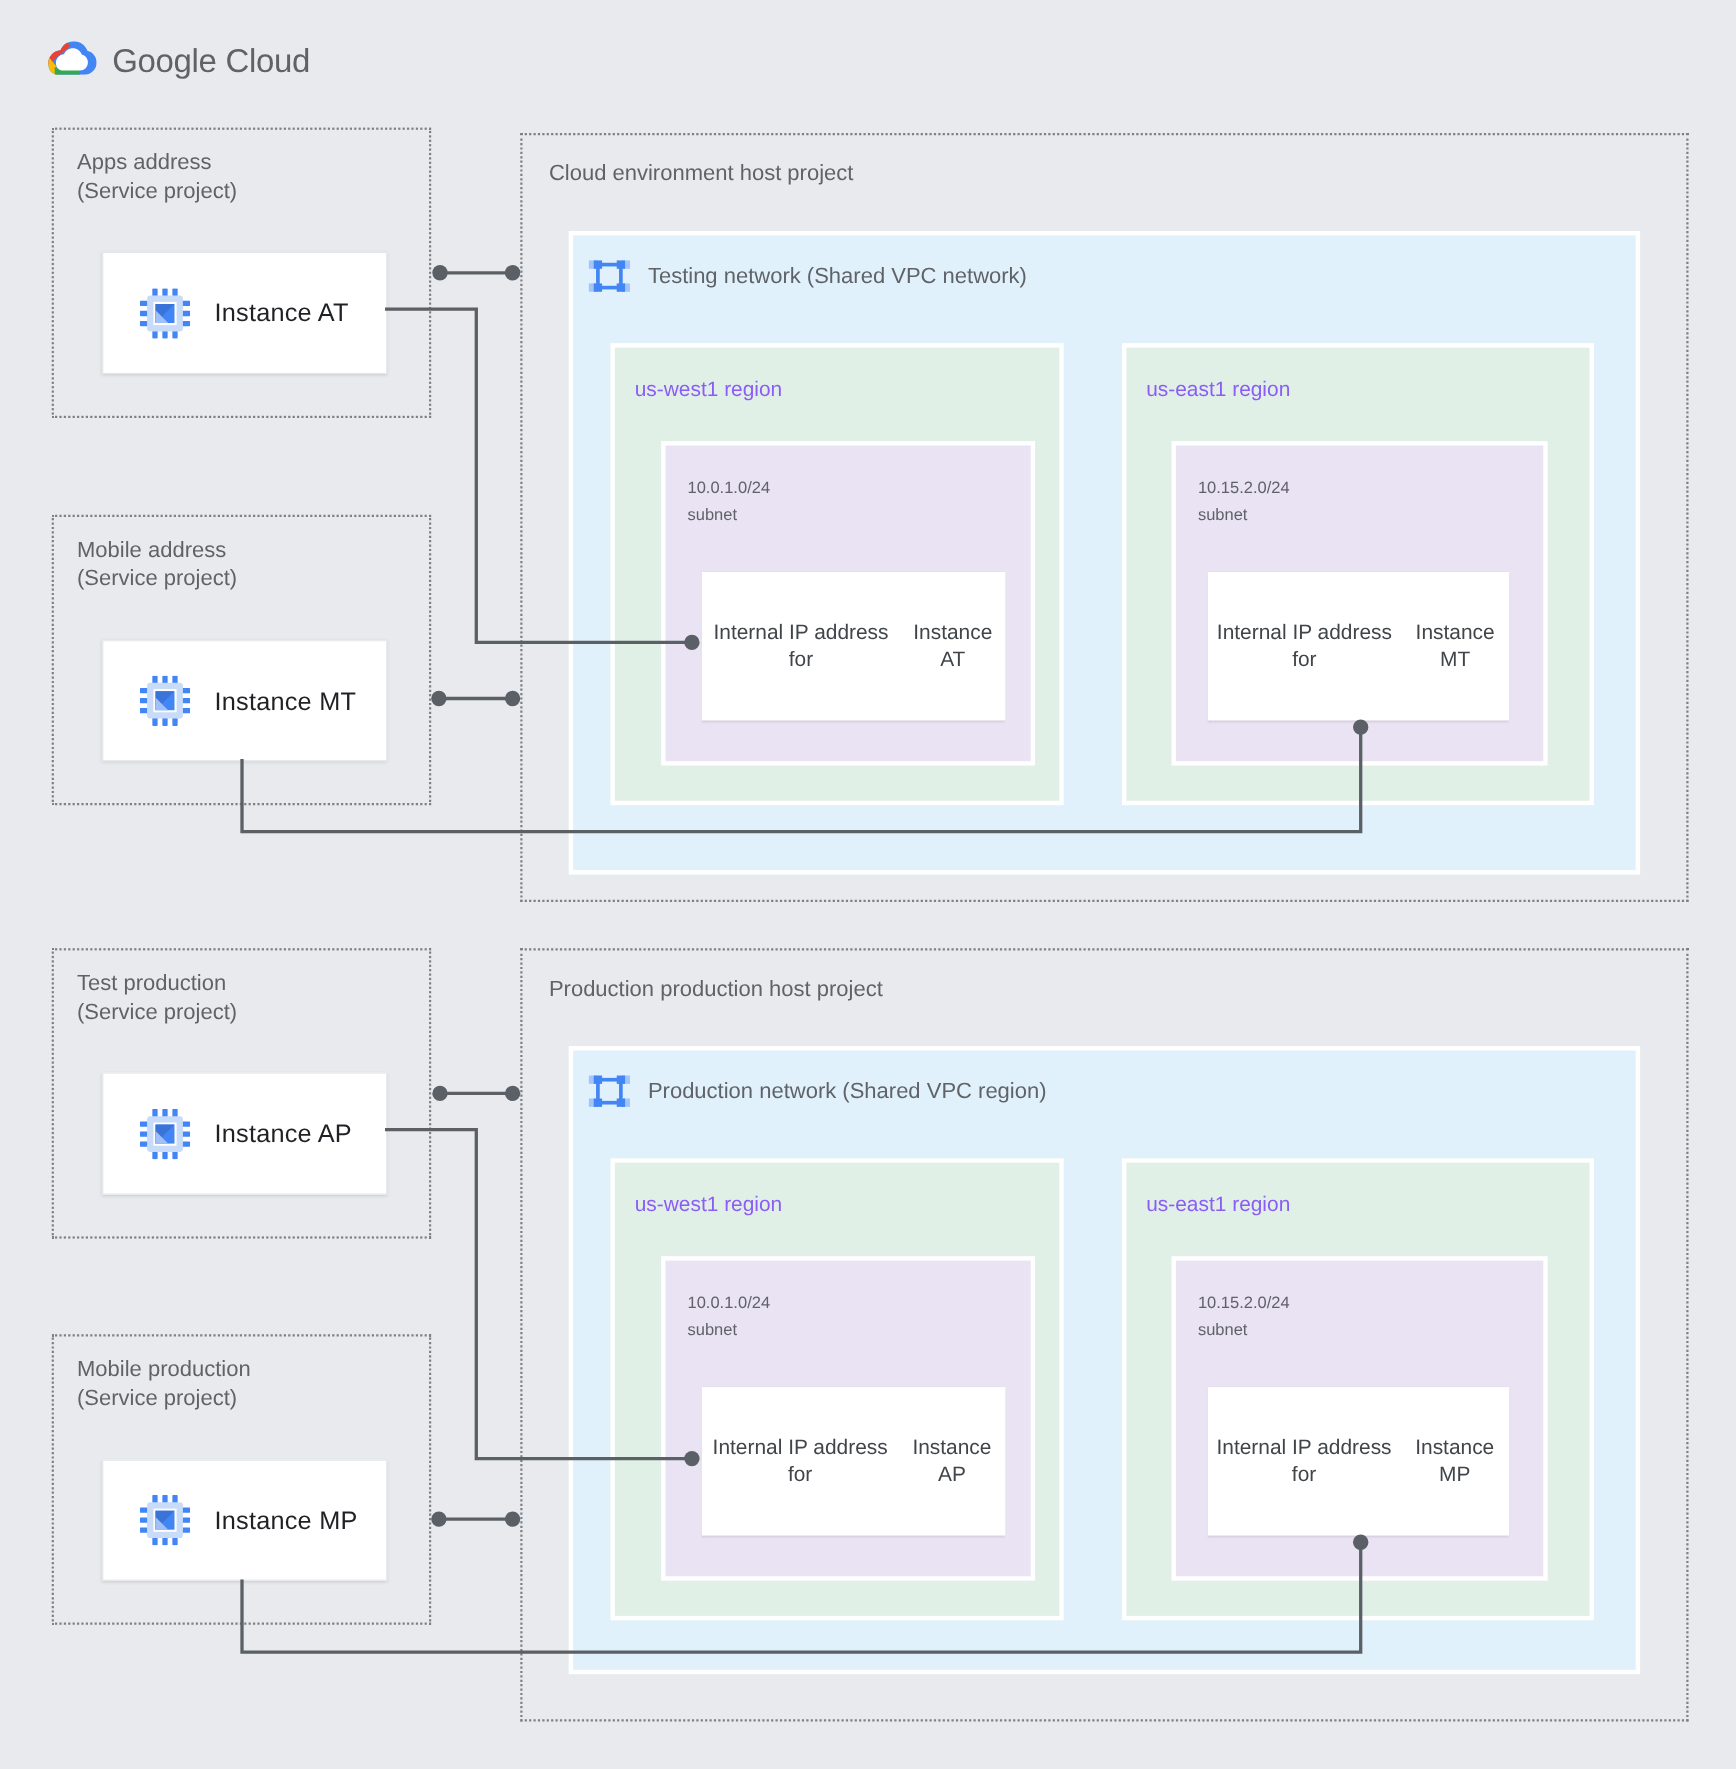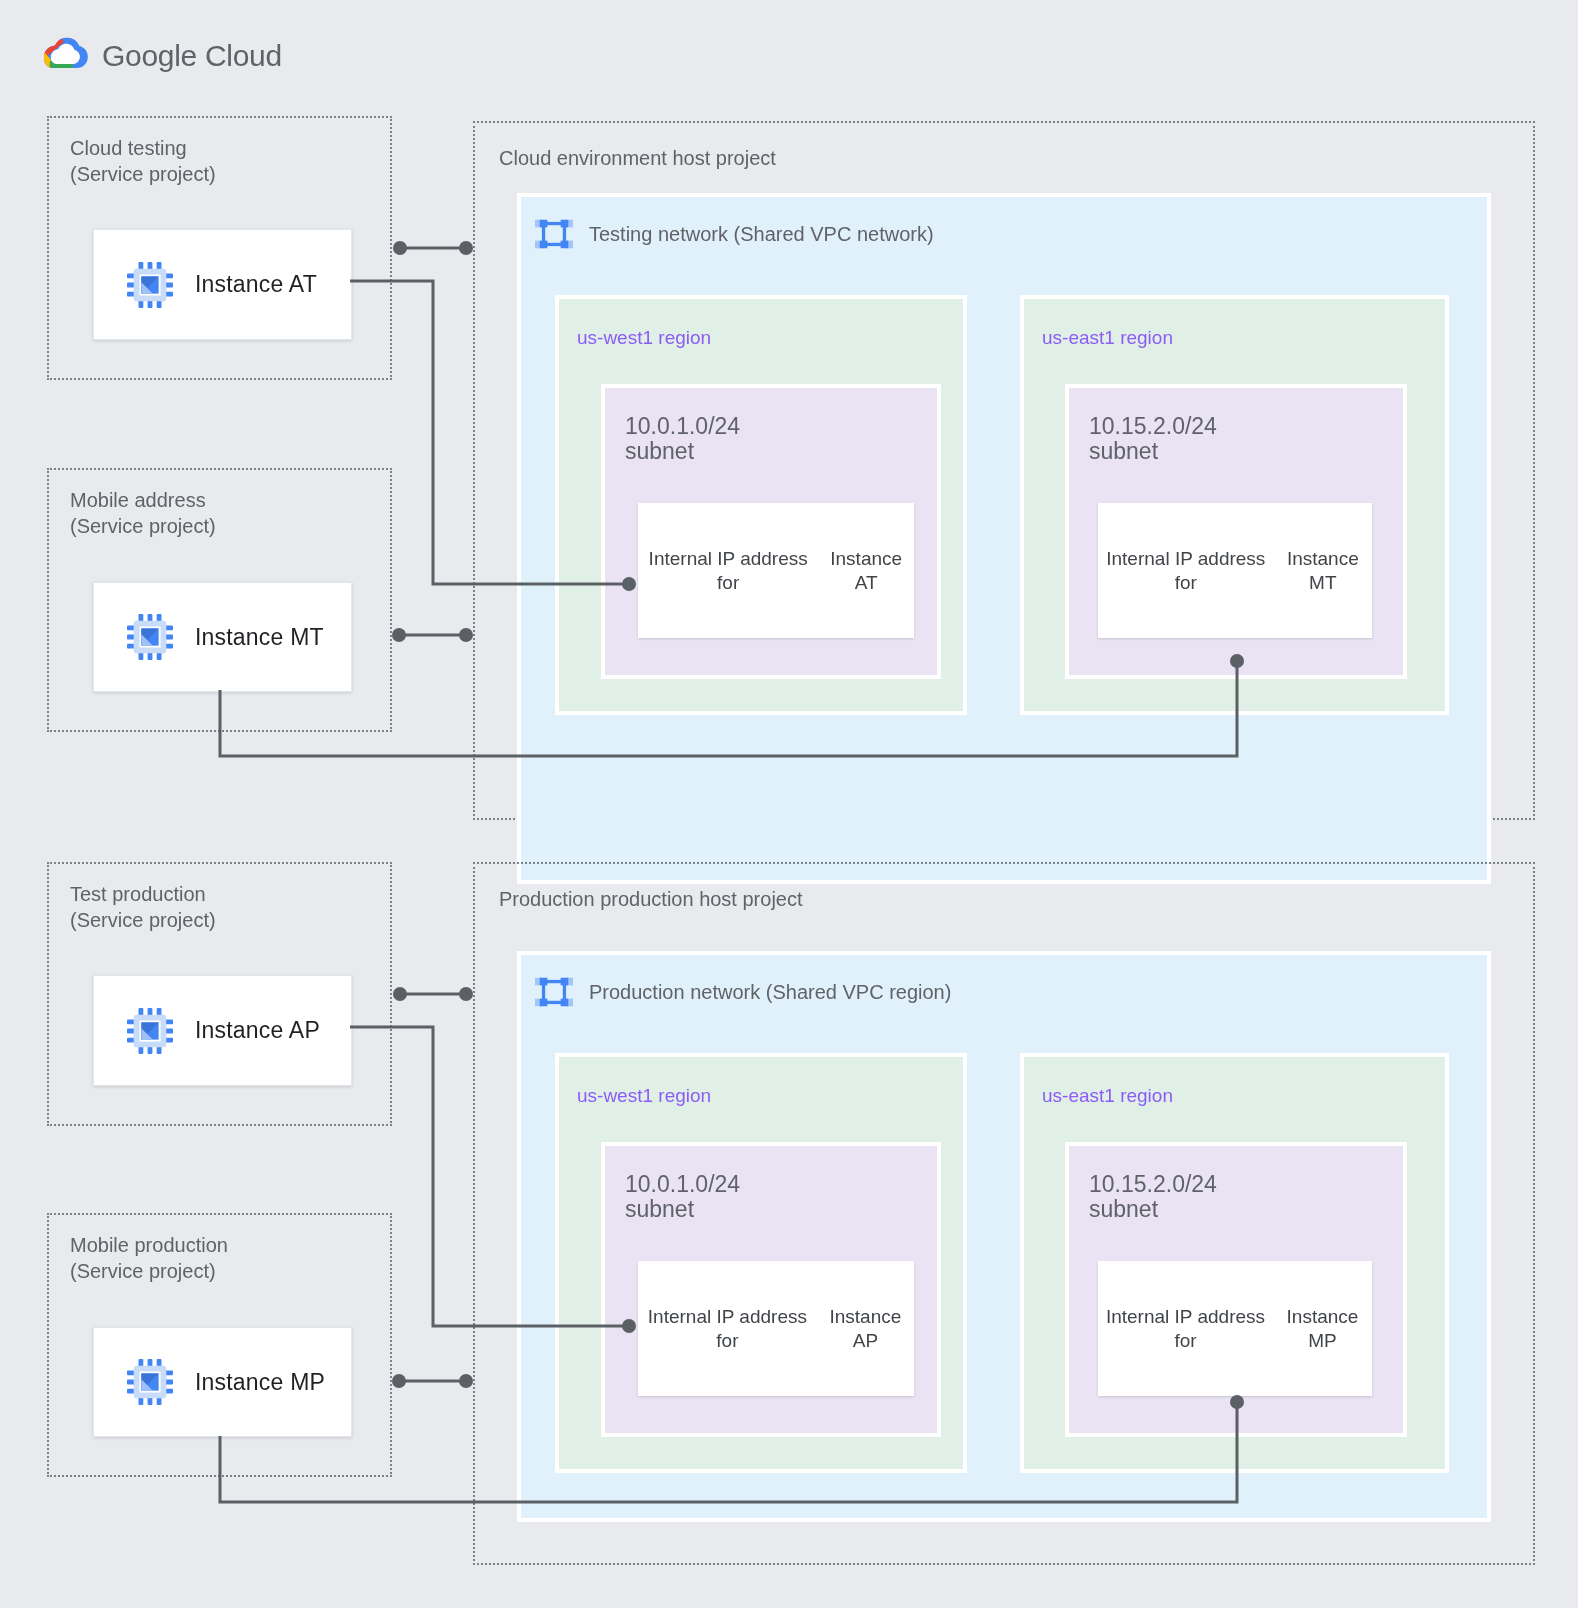--- a/index.html
+++ b/index.html
@@ -16,21 +16,21 @@
     box-shadow:0 1px 3px rgba(60,64,67,.18);
     display:flex;align-items:center;padding-left:33px;
   }
   .instance-card .lbl{font-size:23px;color:#1F2124;margin-left:22px;letter-spacing:.2px;}
   .net-box{background:#E1F1FB;border:4px solid #FFFFFF;}
   .net-head{position:absolute;left:14px;top:18px;display:flex;align-items:center;}
   .net-label{font-size:20px;color:#5F6368;margin-left:16px;}
   .region-box{background:#E1F0E7;border:4px solid #FFFFFF;}
   .region-label{font-size:19px;color:#8b5cf6;position:absolute;left:18px;top:28px;}
   .subnet-box{background:#E9E3F4;border:4px solid #FFFFFF;}
-  .subnet-label{position:absolute;left:20px;top:26px;font-size:23px;line-height:25px;color:#5F6368;}
+  .subnet-label{position:absolute;left:20px;top:26px;font-size:15px;line-height:25px;color:#5F6368;}
   .ip-card{
     background:#FFFFFF;box-shadow:0 1px 2px rgba(60,64,67,.20);
     display:flex;flex-direction:row;justify-content:center;align-items:center;
     font-size:19px;line-height:24px;font-weight:normal;color:#414549;text-align:center;
   }
   .logo-row{position:absolute;left:37px;top:34px;display:flex;align-items:flex-end;}
   .logo-text{font-size:30px;color:#5F6368;margin-left:9px;letter-spacing:-.3px;}
   svg{display:block;}
   #wires{position:absolute;left:0;top:0;pointer-events:none;}
 </style>
@@ -98,21 +98,21 @@
     <span>
       <svg width="56" height="39">
           <use href="#ic-gcloud"></use>
         </svg>
     </span>
     <span class="logo-text">Google Cloud</span>
   </div>
 
   <div class="abs dotted" style="left:47px;top:116px;width:345px;height:264px;">
     <div class="abs proj-title" style="left:21px;top:17px;">
-      <div>Cloud testing</div>
+      <div>Apps address</div>
       <div>(Service project)</div>
     </div>
     <div class="abs instance-card" style="left:44px;top:111px;width:259px;height:111px;">
       <span>
           <svg width="46" height="46">
             <use href="#ic-chip"></use>
           </svg>
         </span>
       <span class="lbl">Instance AT</span>
     </div>
@@ -129,21 +129,21 @@
             <use href="#ic-chip"></use>
           </svg>
         </span>
       <span class="lbl">Instance MT</span>
     </div>
   </div>
 
   <div class="abs dotted" style="left:473px;top:121px;width:1062px;height:699px;">
     <div class="abs host-title" style="left:24px;top:24px;">Cloud environment host project</div>
 
-    <div class="abs net-box" style="left:42px;top:70px;width:974px;height:691px;">
+    <div class="abs net-box" style="left:42px;top:87px;width:974px;height:585px;">
       <div class="net-head">
         <span>
             <svg width="38" height="38">
               <use href="#ic-vpc"></use>
             </svg>
           </span>
         <span class="net-label">Testing network (Shared VPC network)</span>
       </div>
 
       <div class="abs region-box" style="left:34px;top:98px;width:412px;height:420px;">

